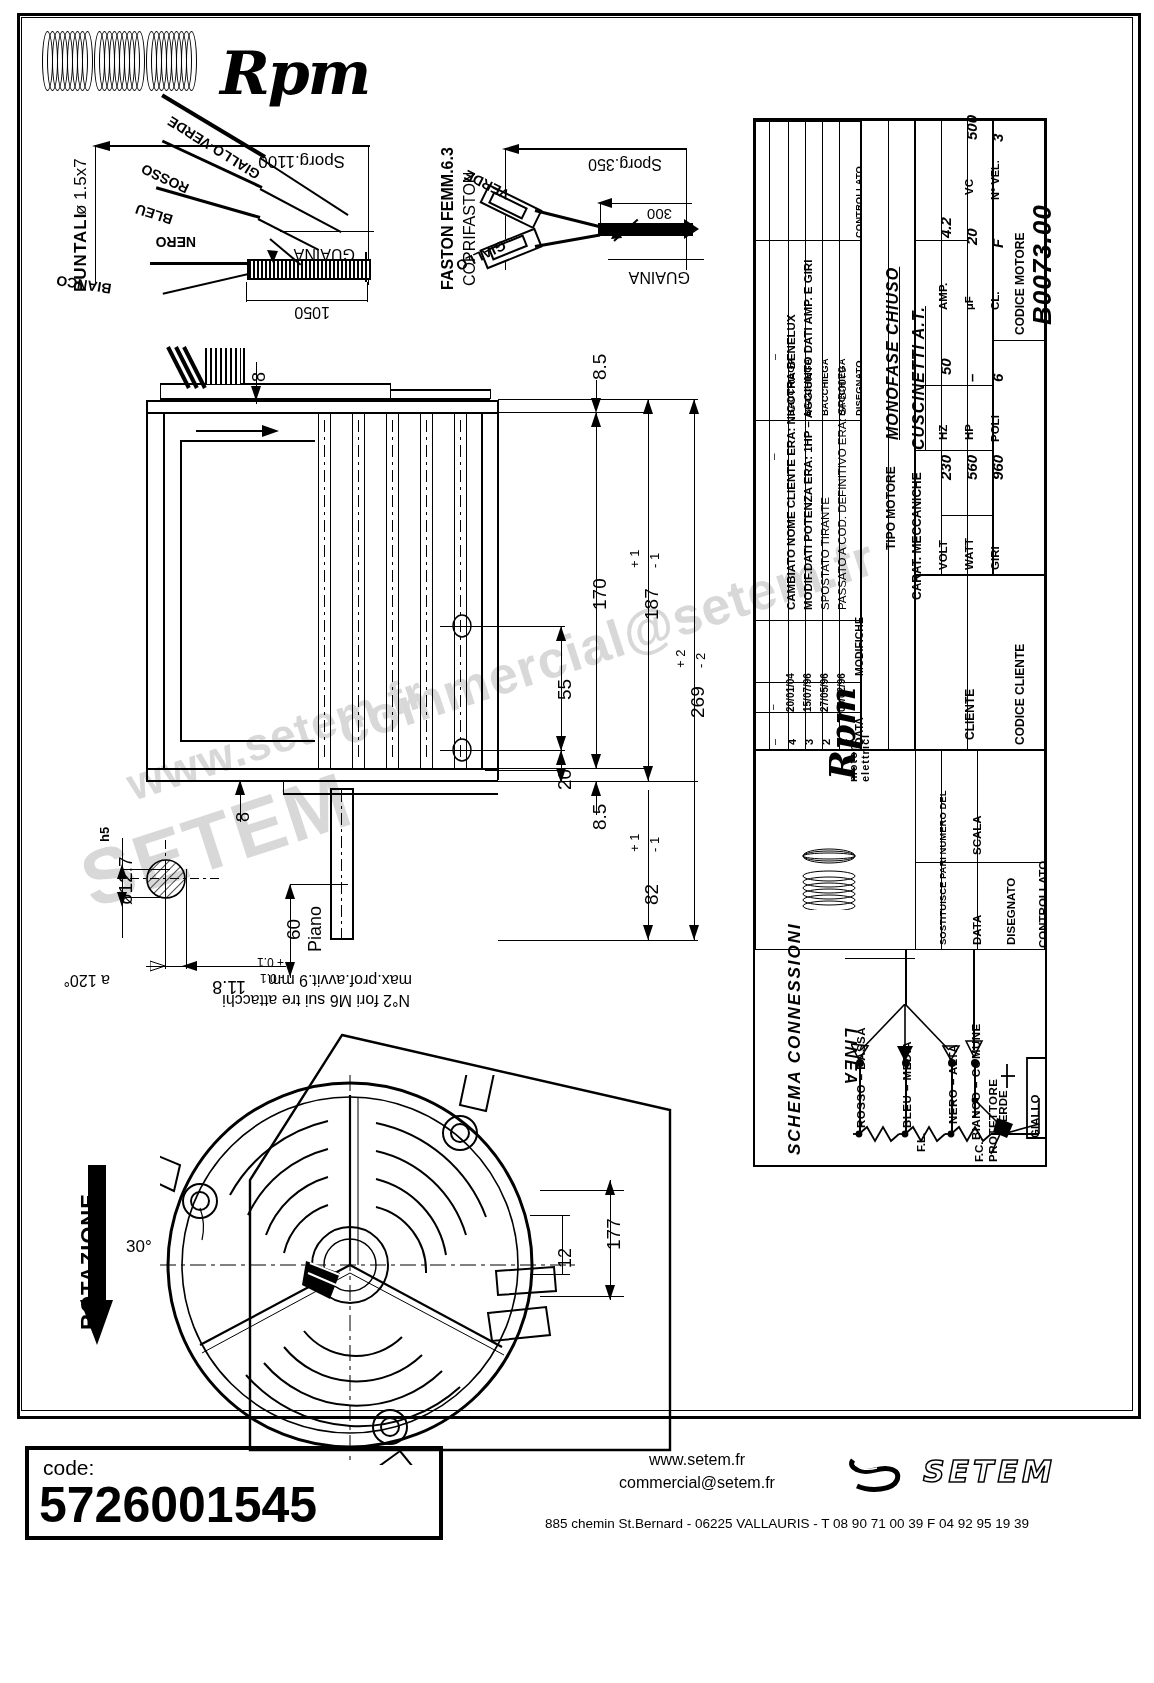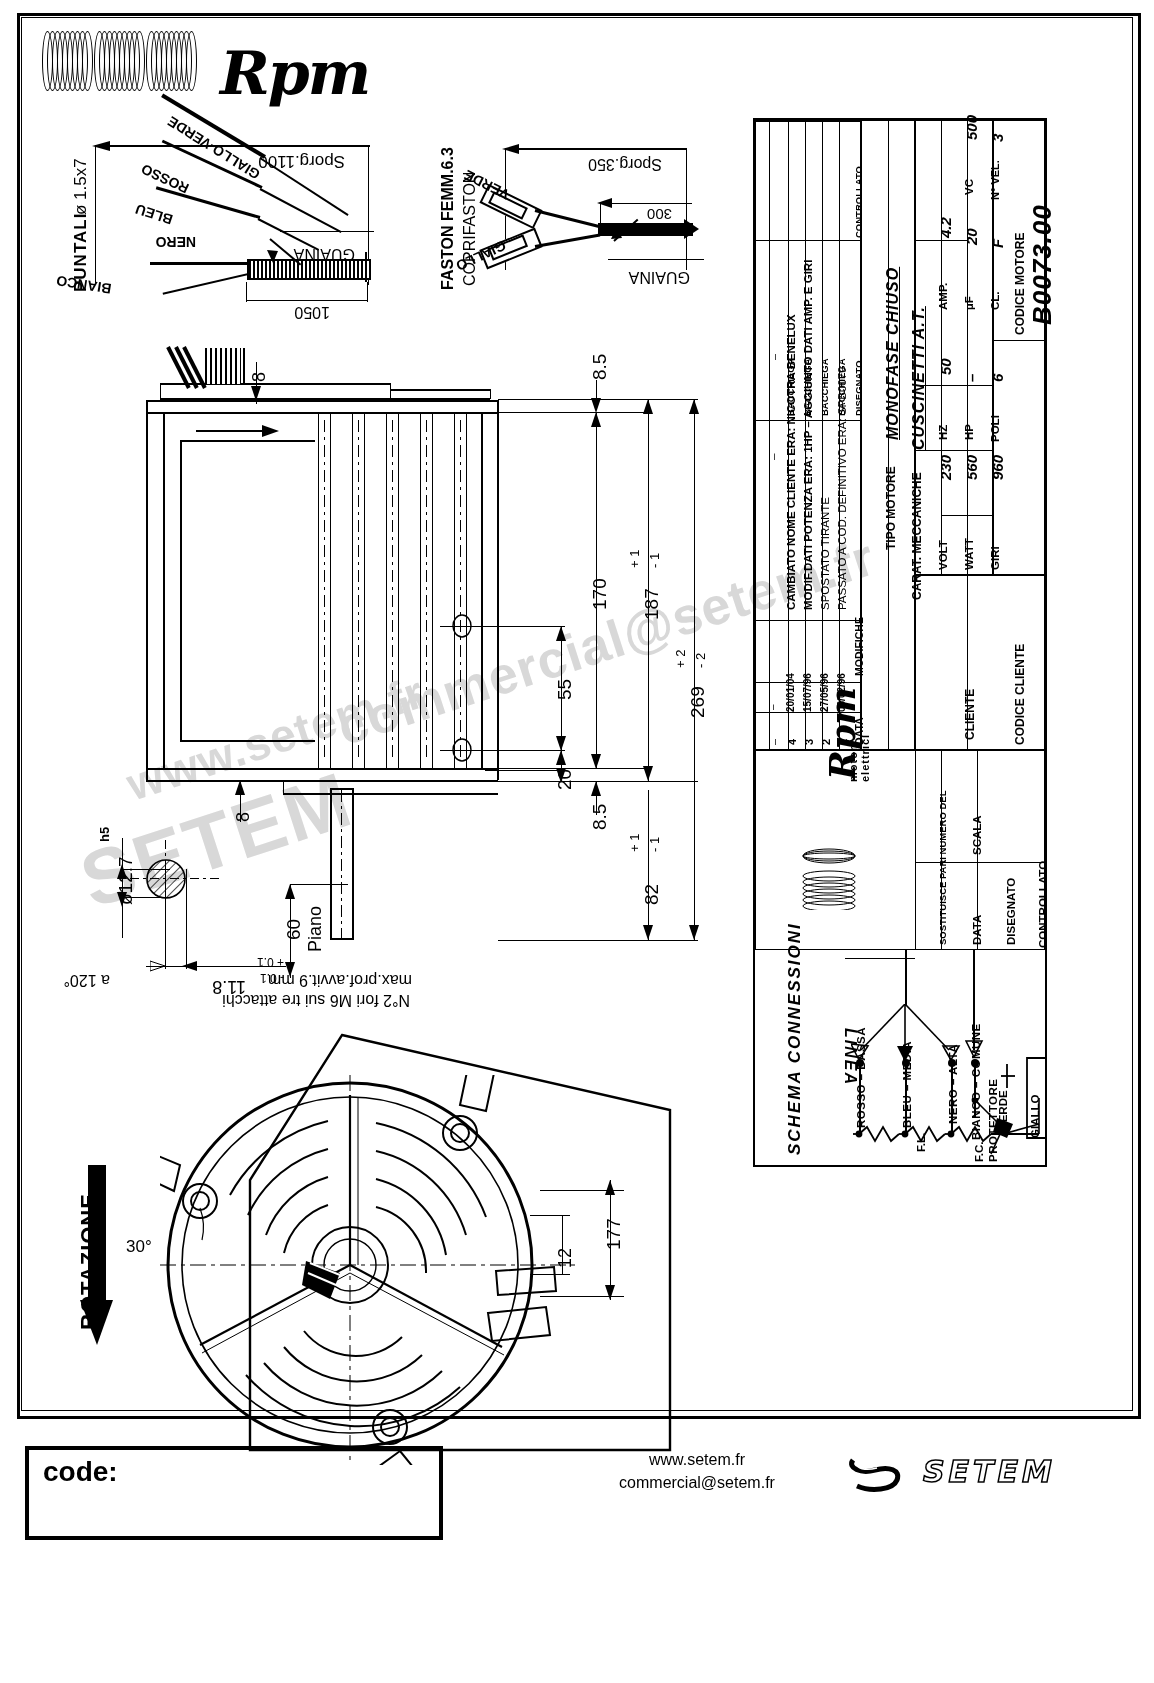--- a/index.html
+++ b/index.html
@@ -40,21 +40,21 @@
 
   
   .wm{position:absolute;color:#d8d8d8;font-weight:bold;pointer-events:none;white-space:nowrap;font-family:"Liberation Sans",sans-serif;}
   .wm1{left:70px;top:840px;font-size:78px;transform:rotate(-18deg);transform-origin:0 0;letter-spacing:2px;}
   .wm2{left:120px;top:760px;font-size:46px;transform:rotate(-18deg);transform-origin:0 0;letter-spacing:1px;}
   .wm3{left:330px;top:700px;font-size:52px;transform:rotate(-18deg);transform-origin:0 0;letter-spacing:1px;}
 
   
   .footer{position:absolute;left:17px;top:1428px;width:1118px;height:110px;}
   .codebox{position:absolute;left:8px;top:18px;width:410px;height:86px;border:4px solid #000;}
-  .code-lbl{position:absolute;left:14px;top:6px;font-size:28px;font-weight:bold;}
+  .code-lbl{position:absolute;left:14px;top:6px;font-size:21px;font-weight:normal;}
   .code-val{position:absolute;left:10px;top:26px;font-size:50px;font-weight:bold;letter-spacing:0px;}
   .site{position:absolute;left:470px;top:20px;width:420px;text-align:center;font-size:16px;line-height:1.45;}
   .addr{position:absolute;left:420px;top:88px;width:700px;text-align:center;font-size:13.5px;}
   .setem-logo{position:absolute;right:40px;top:20px;width:250px;height:52px;}
   .setem-word{position:absolute;left:78px;top:6px;font-family:"DejaVu Sans",sans-serif;font-style:italic;font-weight:bold;font-size:30px;letter-spacing:4px;
      -webkit-text-stroke:1.5px #000;color:#fff;}
   .swoosh{position:absolute;left:0;top:0;}
 </style>
 </head>
 <body>
@@ -710,25 +710,27 @@
 
       <div class="tb-txt bold" style="left:160px;top:202px;font-size:11.5px;">F.L.</div>
       <div class="tb-txt bold" style="left:218px;top:212px;font-size:11.5px;">F.C.</div>
       <div class="tb-txt bold" style="left:232px;top:212px;font-size:11.5px;letter-spacing:0.5px;">PROTETTORE</div>
     </div>
   </div>
 
   <div class="footer">
     <div class="codebox">
       <div class="code-lbl">code:</div>
+      <div class="code-val">5726001545</div>
     </div>
     <div class="site">
       <div>www.setem.fr</div>
       <div>commercial@setem.fr</div>
     </div>
+    <div class="addr">885 chemin St.Bernard -  06225 VALLAURIS -  T 08 90 71 00 39   F 04 92 95 19 39</div>
     <div class="setem-logo">
       <svg class="swoosh" width="70" height="48">
         <path d="M8 12 C 2 20, 16 26, 30 22 C 44 18, 56 22, 52 32 C 48 42, 26 44, 12 38" fill="none" stroke="#000" stroke-width="5"></path>
         <path d="M14 16 C 10 20, 20 23, 32 20" fill="none" stroke="#fff" stroke-width="1.6"></path>
       </svg>
       <div class="setem-word">SETEM</div>
     </div>
   </div>
 
 </div>

